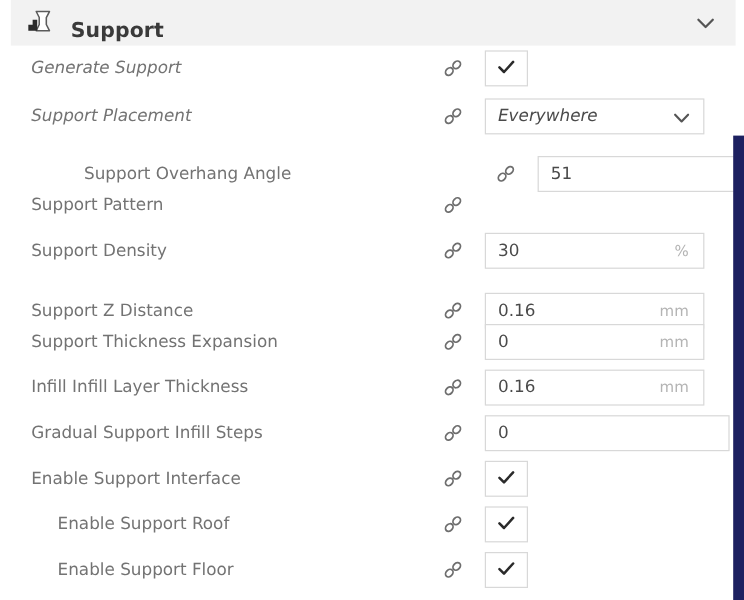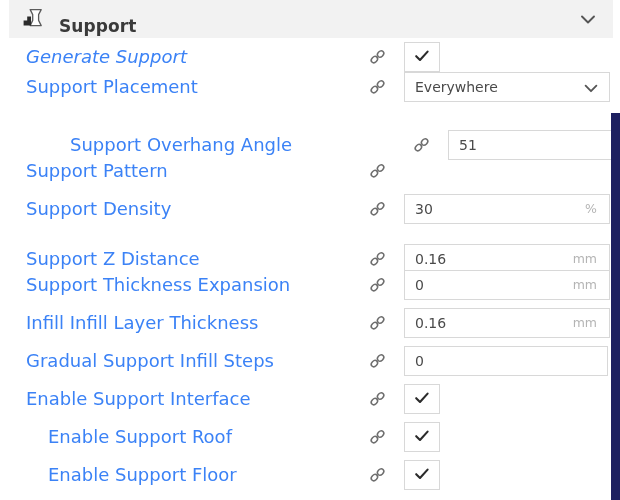--- a/index.html
+++ b/index.html
@@ -76,22 +76,22 @@
     left: 0;
     width: 620px;
     height: 38px;
   }
   .row-label {
     position: absolute;
     left: 26px;
     top: 0;
     height: 38px;
     line-height: 38px;
-    font-size: 18px;
-    color: #3b82f6;
+    font-size: 14px;
+    color: #737373;
     white-space: nowrap;
   }
   .row-label.indent {
     left: 48px;
   }
   .row-label.italic {
     font-style: italic;
   }
 
   .link-icon {
@@ -113,21 +113,21 @@
   .ctl.checkbox {
     left: 404px;
     width: 36px;
     height: 30px;
     display: flex;
     align-items: center;
     justify-content: center;
   }
   .ctl.field {
     left: 404px;
-    width: 206px;
+    width: 183px;
     height: 30px;
   }
   .ctl.field.wide {
     width: 204px;
   }
   .ctl-value {
     position: absolute;
     left: 10px;
     top: 0;
     height: 28px;
@@ -193,21 +193,21 @@
         <span class="link-icon"><svg width="20" height="18" viewBox="0 0 20 18">
             <ellipse cx="6.4" cy="11.6" rx="3.5" ry="2.7" fill="none" stroke="#6e6e6e" stroke-width="1.5" transform="rotate(-45 6.4 11.6)"></ellipse>
             <ellipse cx="12.6" cy="6" rx="3.5" ry="2.7" fill="none" stroke="#6e6e6e" stroke-width="1.5" transform="rotate(-45 12.6 6)"></ellipse>
           </svg></span>
         <div class="ctl checkbox">
           <span><svg width="16" height="14" viewBox="0 0 16 14">
               <polyline points="2.2,7.2 6.0,11.0 13.6,2.6" fill="none" stroke="#2b2b2b" stroke-width="2.1" stroke-linecap="round" stroke-linejoin="round"></polyline>
             </svg></span>
         </div>
       </div>
-      <div class="row" style="top: 30px;">
+      <div class="row" style="top: 40px; font-style: italic;">
         <div class="row-label">Support Placement</div>
         <span class="link-icon"><svg width="20" height="18" viewBox="0 0 20 18">
             <ellipse cx="6.4" cy="11.6" rx="3.5" ry="2.7" fill="none" stroke="#6e6e6e" stroke-width="1.5" transform="rotate(-45 6.4 11.6)"></ellipse>
             <ellipse cx="12.6" cy="6" rx="3.5" ry="2.7" fill="none" stroke="#6e6e6e" stroke-width="1.5" transform="rotate(-45 12.6 6)"></ellipse>
           </svg></span>
         <div class="ctl field">
           <span class="ctl-value">Everywhere</span>
           <span class="ctl-chevron"><svg width="16" height="14" viewBox="0 0 16 14">
               <polyline points="2.6,4.6 8,10.2 13.4,4.6" fill="none" stroke="#555555" stroke-width="1.8" stroke-linecap="round" stroke-linejoin="round"></polyline>
             </svg></span>

